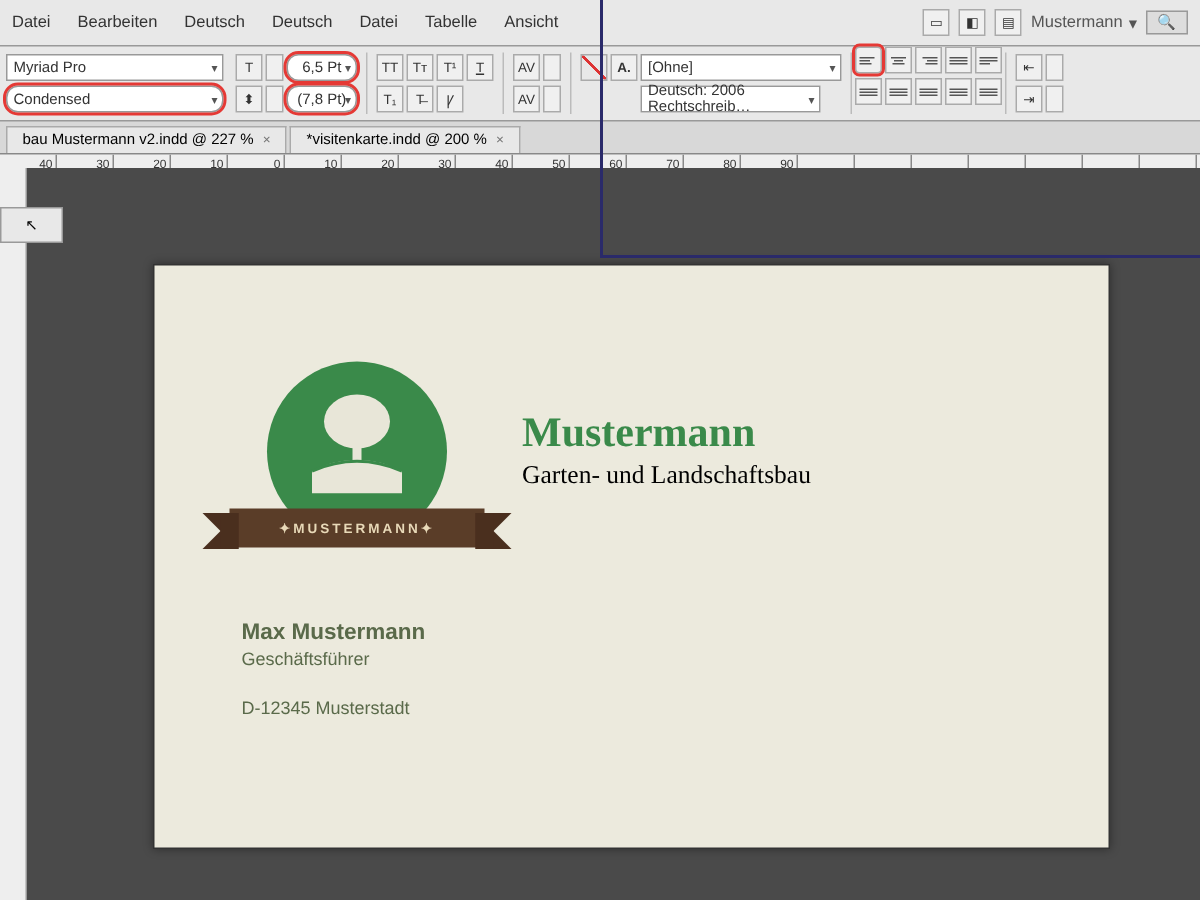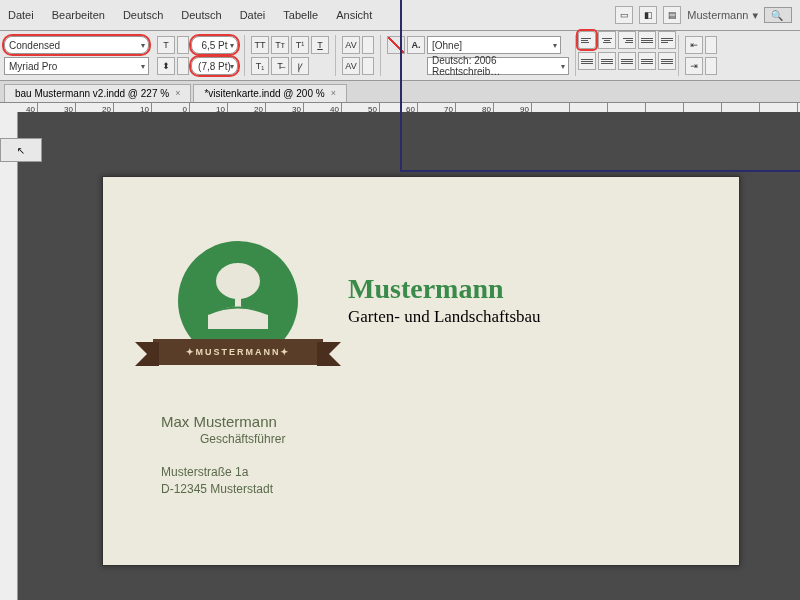--- a/index.html
+++ b/index.html
@@ -12,21 +12,21 @@
 .search-btn { width: 28px; height: 16px; background: #ddd; border: 1px solid #999; display: flex; align-items: center; justify-content: center; font-size: 10px; }
 
 .controlbar { background: #e8e8e8; border-bottom: 1px solid #999; height: 50px; display: flex; font-size: 10px; color: #333; }
 .ctrl-col { display: flex; flex-direction: column; justify-content: center; gap: 3px; padding: 0 4px; }
 .ctrl-row { display: flex; align-items: center; gap: 2px; }
 .dd { background: #fff; border: 1px solid #999; height: 18px; display: flex; align-items: center; padding: 0 4px; font-size: 10px; position: relative; }
 .dd::after { content: "▾"; position: absolute; right: 3px; font-size: 8px; color: #555; }
 .dd.font { width: 145px; }
 .dd.size { width: 47px; justify-content: center; }
 .dd.swatch { width: 134px; }
-.dd.lang { width: 142px; }
+.dd.lang { width: 120px; }
 .highlight { outline: 2px solid #e53935; border-radius: 8px; }
 .step { width: 12px; height: 18px; background: #f0f0f0; border: 1px solid #aaa; display: flex; flex-direction: column; }
 .step::before, .step::after { content: ""; flex: 1; }
 .iconbox { width: 18px; height: 18px; background: #f0f0f0; border: 1px solid #aaa; display: flex; align-items: center; justify-content: center; font-size: 9px; }
 .sep { width: 1px; background: #bbb; margin: 4px 2px; }
 
 .align-grid { display: flex; flex-direction: column; gap: 3px; }
 .align-row { display: flex; gap: 2px; }
 .align-btn { width: 18px; height: 18px; background: #f0f0f0; border: 1px solid #aaa; display: flex; flex-direction: column; justify-content: center; padding: 2px; gap: 1px; }
 .align-btn span { height: 1px; background: #555; }
@@ -60,22 +60,22 @@
 .ribbon { position: relative; margin-top: -22px; height: 26px; background: #5a3d28; display: flex; align-items: center; justify-content: center; color: #e8d9b8; font-size: 9px; letter-spacing: 2px; font-weight: bold; }
 .ribbon::before, .ribbon::after { content:""; position:absolute; top:3px; width:0; height:0; border:12px solid #4a2f1e; }
 .ribbon::before { left:-18px; border-left-color:transparent; }
 .ribbon::after { right:-18px; border-right-color:transparent; }
 
 .title-block { position: absolute; left: 245px; top: 96px; }
 .title-main { font-family: Georgia, serif; font-size: 28px; font-weight: bold; color: #3a8a4a; }
 .title-sub { font-family: Georgia, serif; font-size: 17px; color: #000000; margin-top: 2px; }
 
 .contact-block { position: absolute; left: 58px; top: 236px; color: #5a6a4a; font-family: Arial, sans-serif; }
-.c-name { font-size: 15px; font-weight: 400; }
-.c-role { font-size: 12px; margin-top: 2px; margin-left: 39px; }
+.c-name { font-size: 15px; font-weight: 700; }
+.c-role { font-size: 12px; margin-top: 2px; }
 .c-addr { font-size: 12px; margin-top: 18px; line-height: 1.4; }
 
 .vline-overlay { position: absolute; left: 400px; top: 0; width: 2px; height: 170px; background: #2a2a6a; }
 .hline-overlay { position: absolute; left: 400px; top: 170px; right: 0; height: 2px; background: #2a2a6a; }
 </style>
 </head>
 <body>
 
 <div class="menubar">
   <span>Datei</span>
@@ -92,22 +92,22 @@
     <div class="basics-dd">
         <span>Mustermann</span>
         <span>▾</span>
       </div>
     <div class="search-btn">🔍</div>
   </div>
 </div>
 
 <div class="controlbar">
   <div class="ctrl-col">
+    <div class="dd font">Myriad Pro</div>
     <div class="dd font highlight">Condensed</div>
-    <div class="dd font">Myriad Pro</div>
   </div>
   <div class="ctrl-col">
     <div class="ctrl-row">
       <div class="iconbox">T</div>
       <div class="step"></div>
       <div class="dd size highlight">6,5 Pt</div>
     </div>
     <div class="ctrl-row">
       <div class="iconbox">⬍</div>
       <div class="step"></div>
@@ -279,21 +279,20 @@
         <div class="ribbon">✦ <span>MUSTERMANN</span> ✦</div>
       </div>
       <div class="title-block">
         <div class="title-main">Mustermann</div>
         <div class="title-sub">Garten- und Landschaftsbau</div>
       </div>
       <div class="contact-block">
         <div class="c-name">Max Mustermann</div>
         <div class="c-role">Geschäftsführer</div>
         <div class="c-addr">
-          <div>Musterstraße 1a</div>
           <div>D-12345 Musterstadt</div>
         </div>
       </div>
     </div>
   </div>
 </div>
 
 <div class="vline-overlay"></div>
 <div class="hline-overlay"></div>
 

